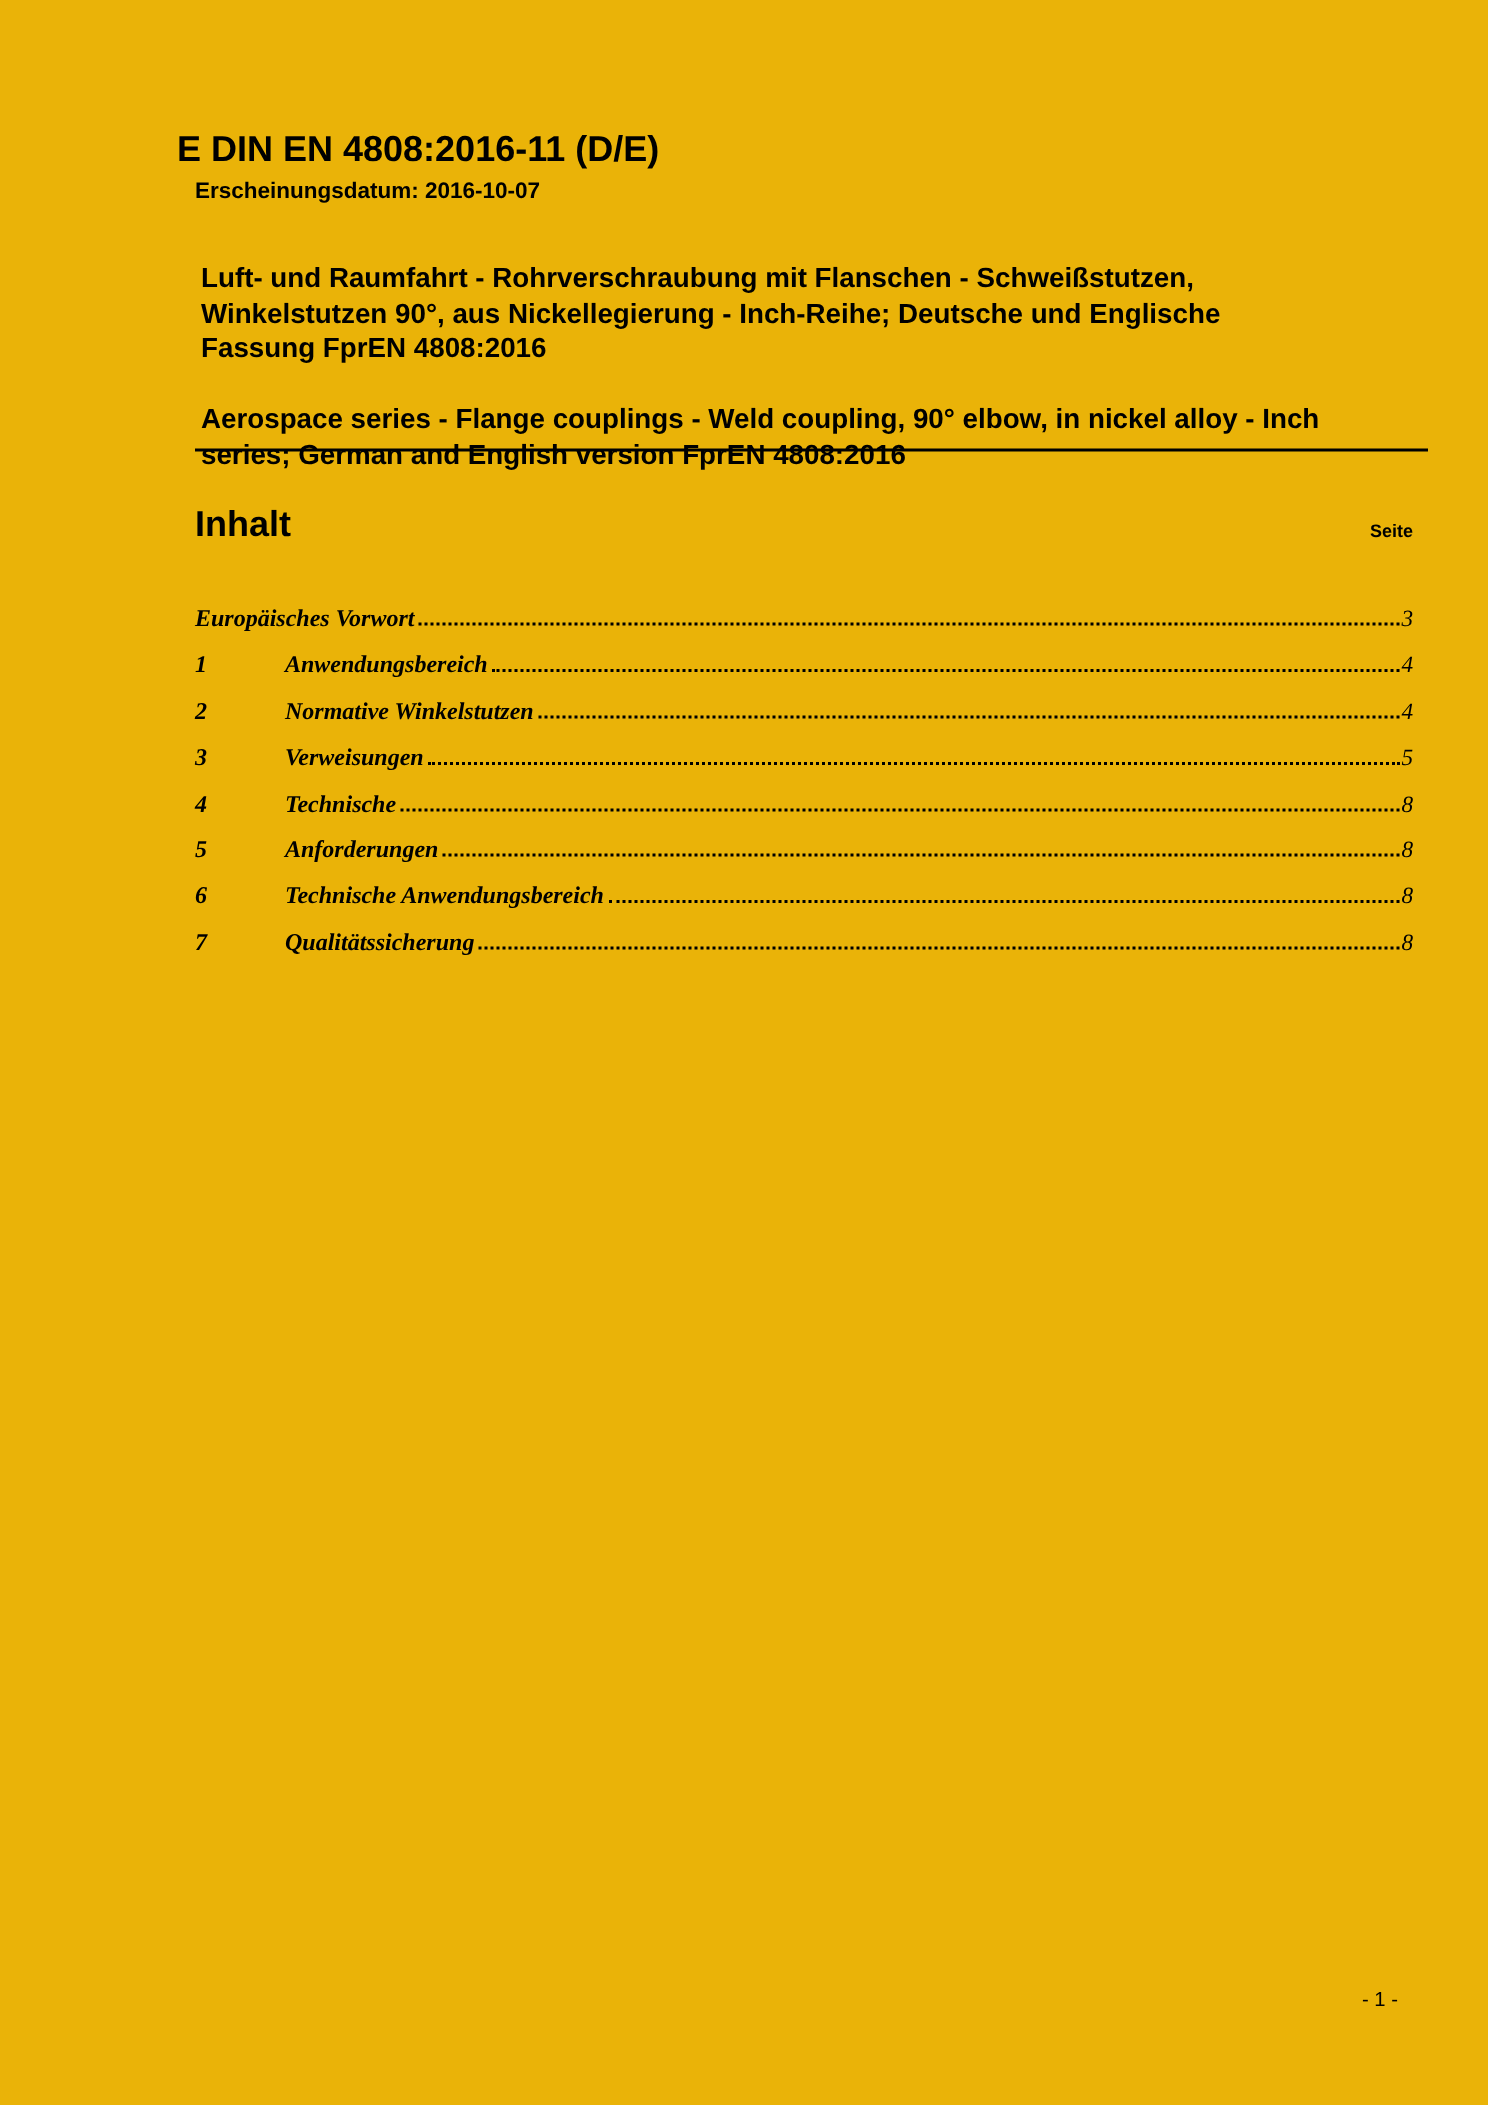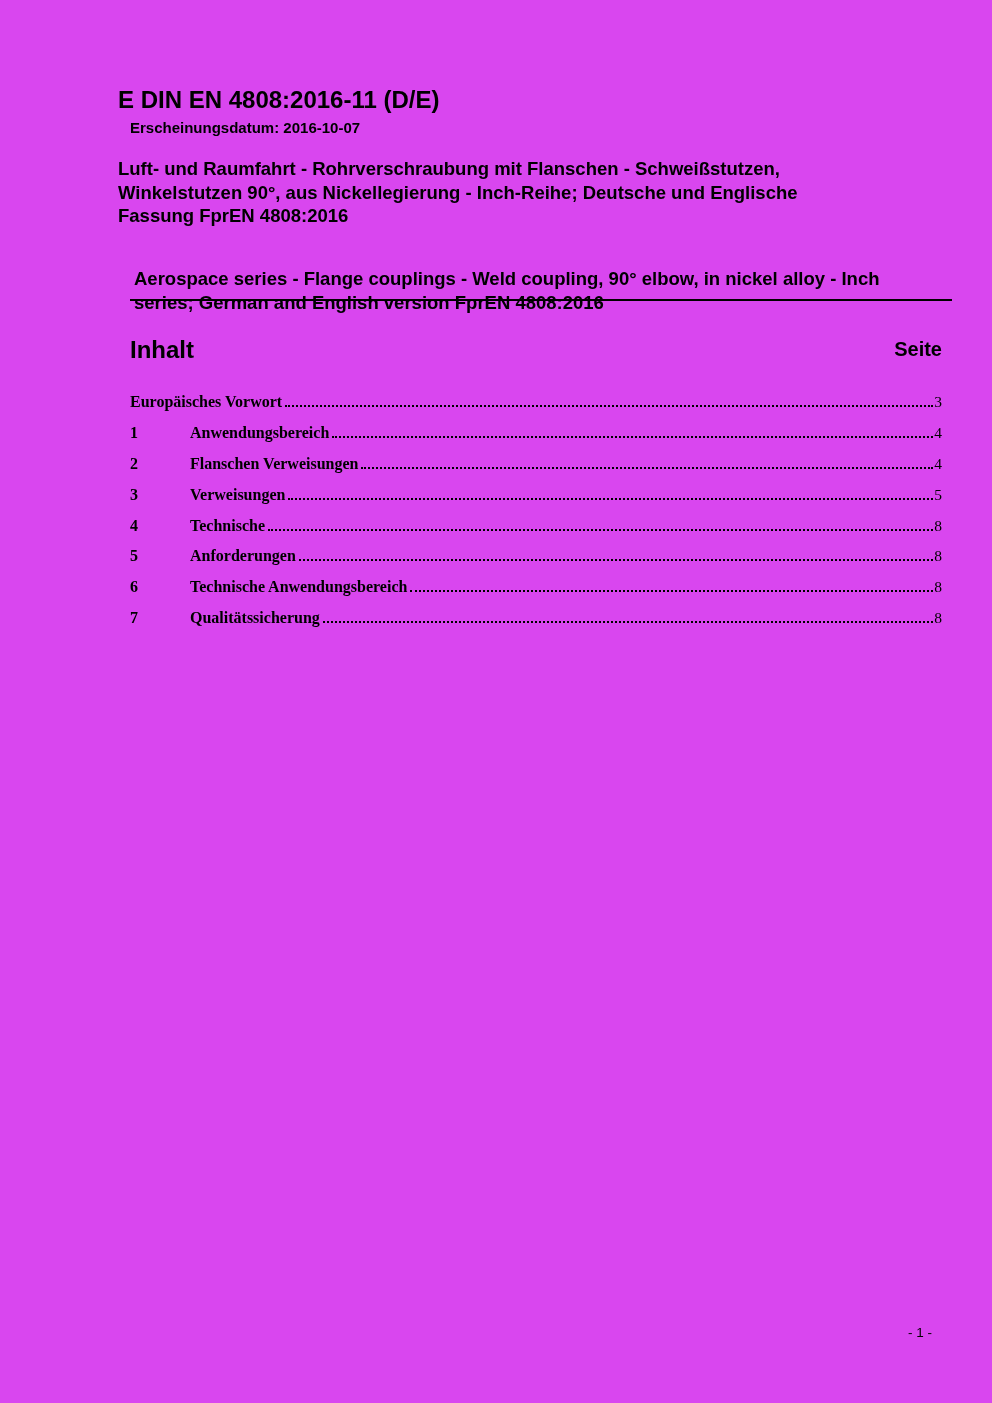--- a/index.html
+++ b/index.html
@@ -4,21 +4,21 @@
 <style>
   html, body {
     margin: 0;
     padding: 0;
     background: #ffffff;
   }
   .page {
     position: relative;
     width: 992px;
     height: 1403px;
-    background: #d946ef;
+    background: #eab308;
     color: #000000;
     font-family: "Liberation Sans", sans-serif;
     overflow: hidden;
   }
   .abs { position: absolute; left: 118px; margin-left: 12px; }
 
   .doc-number {
     top: 86px;
     margin: 0;
     font-size: 24px;
@@ -27,21 +27,21 @@
     white-space: pre;
   }
   .pub-date {
     top: 119px;
     font-size: 15px;
     font-weight: 700;
     white-space: pre;
   }
   .title-de {
     top: 157px;
-    margin: 0;
+    margin: 16px;
     font-size: 18.5px;
     font-weight: 700;
     line-height: 23.5px;
     white-space: pre;
   }
   .title-en {
     top: 251px;
     margin: 16px;
     font-size: 18.5px;
     font-weight: 700;
@@ -61,28 +61,29 @@
     justify-content: space-between;
     align-items: flex-end;
   }
   .toc-heading {
     font-size: 24px;
     font-weight: 700;
     line-height: 27px;
     text-align: right;
   }
   .toc-page-label {
-    font-size: 20px;
+    font-size: 12px;
     font-weight: 700;
     padding-bottom: 2px;
   }
   .toc-list {
-    top: 393px;
+    top: 404px;
     width: 812px;
     font-family: "Liberation Serif", serif;
+    font-style: italic;
   }
   .toc-row {
     display: flex;
     align-items: baseline;
     height: 30.9px;
   }
   .toc-num {
     width: 60px;
     flex: 0 0 60px;
     font-size: 16px;
@@ -145,21 +146,21 @@
         <span class="toc-page">3</span>
       </div>
       <div class="toc-row">
         <span class="toc-num">1</span>
         <span class="toc-title">Anwendungsbereich</span>
         <span class="toc-dots"></span>
         <span class="toc-page">4</span>
       </div>
       <div class="toc-row">
         <span class="toc-num">2</span>
-        <span class="toc-title">Flanschen Verweisungen</span>
+        <span class="toc-title">Normative Winkelstutzen</span>
         <span class="toc-dots"></span>
         <span class="toc-page">4</span>
       </div>
       <div class="toc-row">
         <span class="toc-num">3</span>
         <span class="toc-title">Verweisungen</span>
         <span class="toc-dots"></span>
         <span class="toc-page">5</span>
       </div>
       <div class="toc-row">

